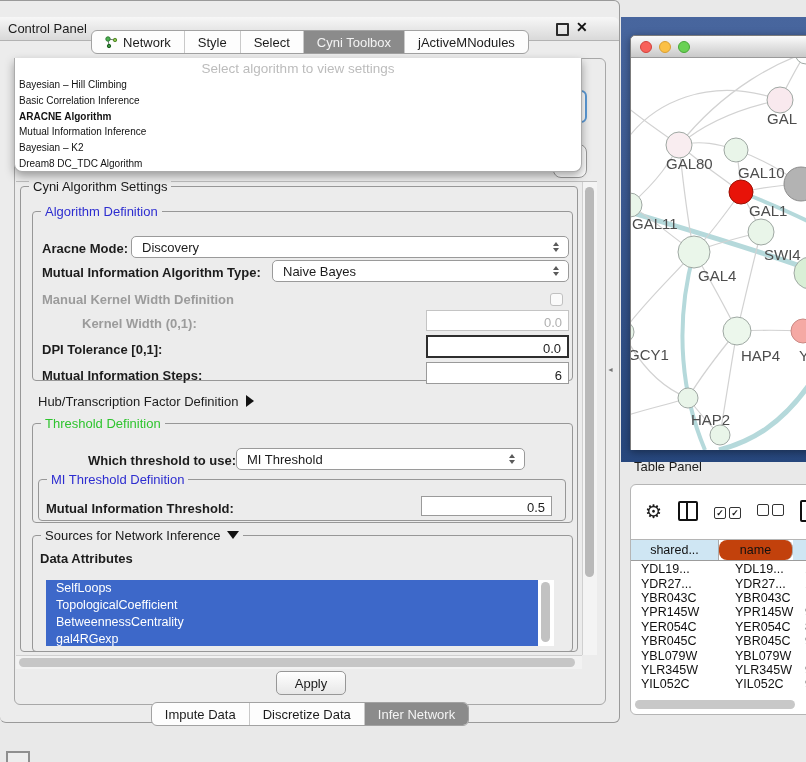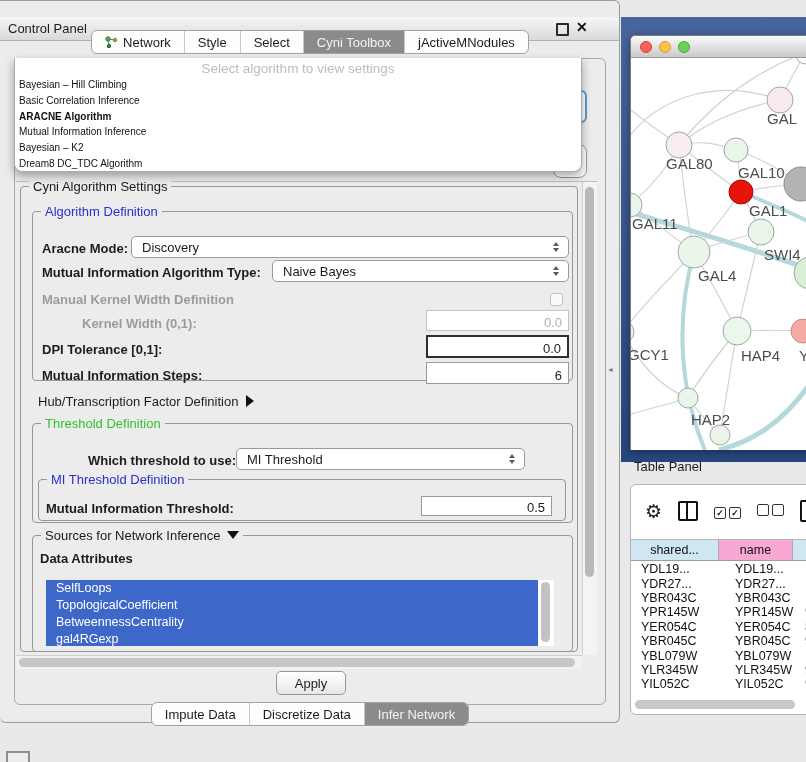--- a/index.html
+++ b/index.html
@@ -96,21 +96,21 @@
   .tp-toolbar{position:absolute;left:0;top:0;width:100%;height:52px;display:flex;align-items:center;gap:16px;padding-left:14px;box-sizing:border-box;}
   .gear{font-family:"DejaVu Sans",sans-serif;font-size:19px;color:#1a1a1a;line-height:1;}
   .cols-icon{width:16px;height:16px;border:2px solid #111;border-radius:2px;position:relative;}
   .cols-icon:before{content:"";position:absolute;left:6px;top:0;width:2px;height:100%;background:#111;}
   .cb{width:10px;height:10px;border:1.5px solid #333;border-radius:2px;display:inline-flex;align-items:center;justify-content:center;
       font-size:9px;font-weight:bold;color:#111;background:#fff;}
   .cb+.cb{margin-left:3px;}
   .doc-icon{width:14px;height:18px;border:2px solid #111;border-radius:2px;}
   .thead{position:absolute;left:0;top:54px;height:22px;display:flex;font-size:12.5px;color:#111;border-top:1px solid #b5b5b5;border-bottom:1px solid #9c9c9c;box-sizing:border-box;}
   .th{display:flex;align-items:center;justify-content:center;border-right:1px solid #aaa;box-sizing:border-box;}
-  .th-blue{background:#cfe6f3;} .th-gray{background:#f9a8d4;}
+  .th-blue{background:#cfe6f3;} .th-gray{background:#c2410c;border-radius:8px;}
   .tbody{position:absolute;left:0;top:77px;width:188px;height:128px;overflow:hidden;font-size:12.5px;color:#111;}
   .trow{display:flex;height:14.4px;align-items:center;}
   .tcell{white-space:nowrap;overflow:visible;}
   .tcell.c0{width:86px;padding-left:10px;} .tcell.c1{width:64px;padding-left:8px;} .tcell.c2{padding-left:6px;}
 
   .mini-float{left:6px;top:751px;width:24px;height:14px;border:2px solid #8f8f8f;background:#ededed;box-sizing:border-box;}
   .resize-mark{left:607px;top:366px;font-size:7px;color:#777;}
 </style>
 </head>
 <body>

